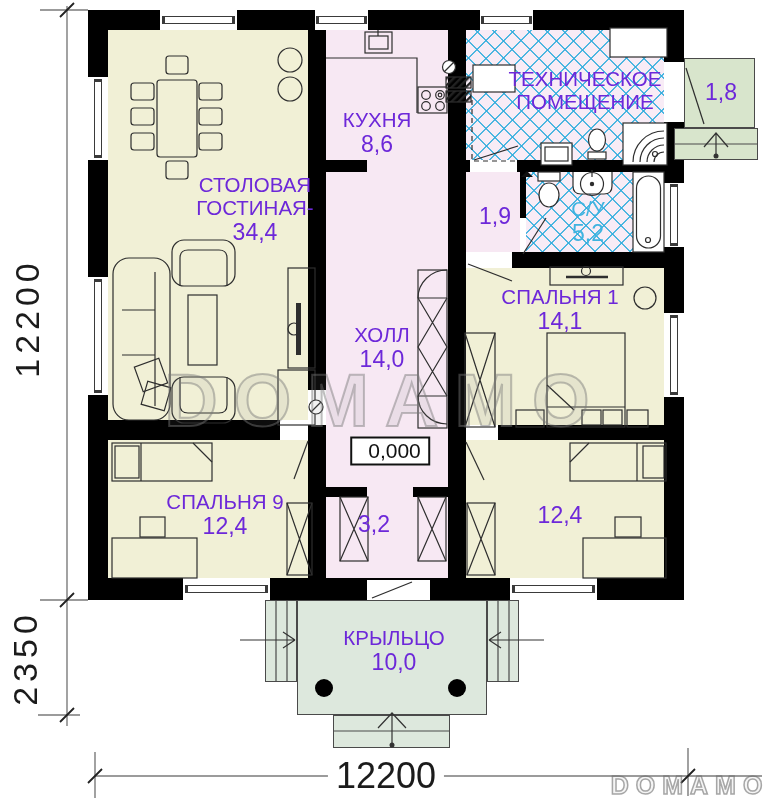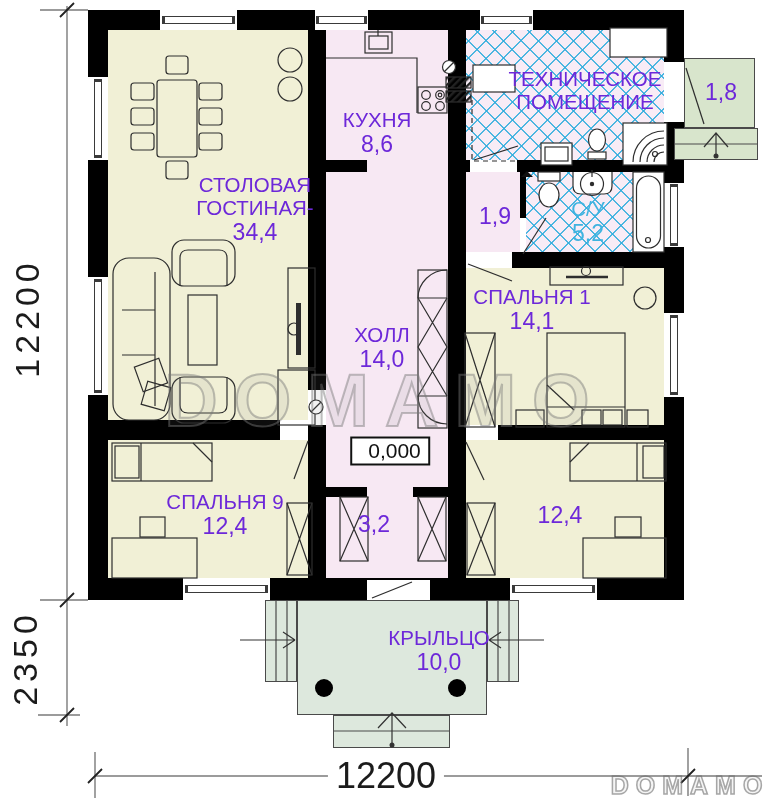--- a/index.html
+++ b/index.html
@@ -322,39 +322,39 @@
     <span>ТЕХНИЧЕСКОЕ</span>
     <span>ПОМЕЩЕНИЕ</span>
   </div>
   <div class="lbl" style="left:495px;top:216px;">
     <span class="small-num">1,9</span>
   </div>
   <div class="lbl lbl-blue" style="left:588px;top:222px;">
     <span>С/У</span>
     <span class="small-num">5,2</span>
   </div>
-  <div class="lbl" style="left:532px;top:310px;">
+  <div class="lbl" style="left:560px;top:310px;">
     <span>СПАЛЬНЯ 1</span>
     <span class="small-num">14,1</span>
   </div>
   <div class="lbl" style="left:382px;top:348px;">
     <span>ХОЛЛ</span>
     <span class="small-num">14,0</span>
   </div>
   <div class="lbl" style="left:225px;top:515px;">
     <span>СПАЛЬНЯ 9</span>
     <span class="small-num">12,4</span>
   </div>
   <div class="lbl" style="left:374px;top:524px;">
     <span class="small-num">3,2</span>
   </div>
   <div class="lbl" style="left:560px;top:515px;">
     <span class="small-num">12,4</span>
   </div>
-  <div class="lbl" style="left:394px;top:651px;margin-left:45px;">
+  <div class="lbl" style="left:394px;top:651px;">
     <span>КРЫЛЬЦО</span>
     <span class="small-num">10,0</span>
   </div>
   <div class="lbl" style="left:721px;top:92px;">
     <span class="small-num">1,8</span>
   </div>
 
   <div class="elev" style="left:390px;top:451px;padding-left:16px;">
     <span>0,000</span>
   </div>

